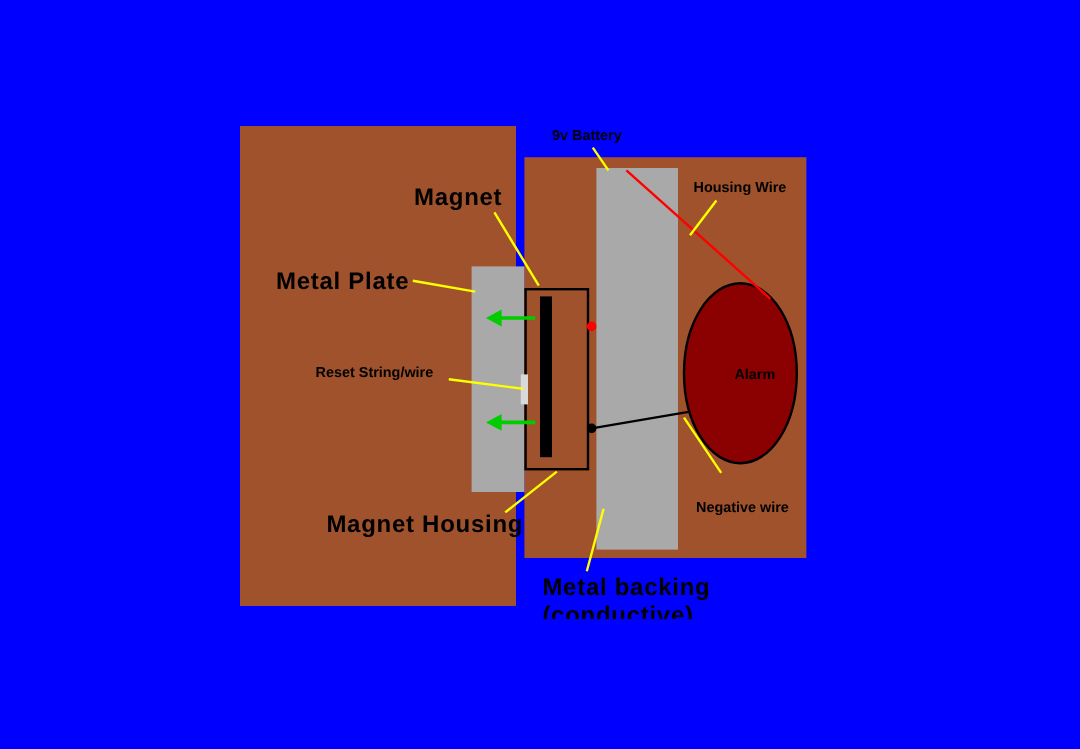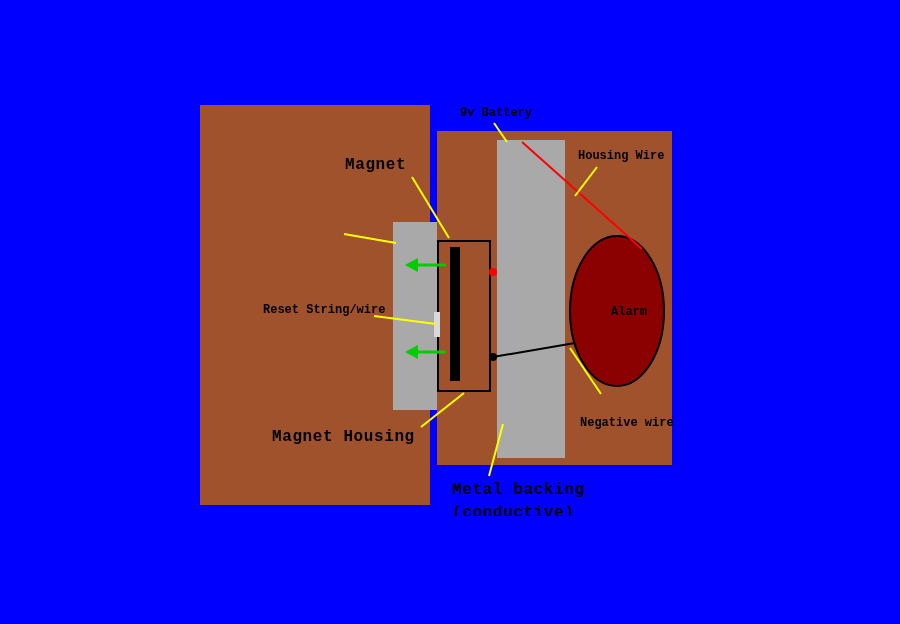--- a/index.html
+++ b/index.html
@@ -3,21 +3,21 @@
 <meta charset="utf-8">
 <style>
   * { margin: 0; padding: 0; box-sizing: border-box; }
   html, body { background: #0000FF; }
   .canvas {
     position: relative;
     width: 900px;
     height: 516px;
     background: var(--background, #0000FF);
     overflow: hidden;
-    font-family: Liberation Mono, monospace;
+    font-family: Liberation Sans, sans-serif;
   }
   .rect { position: absolute; }
   .door    { left: 200px; top: 105px; width: 230px; height: 400px; background: var(--wood, #A0522D); }
   .wall    { left: 437px; top: 131px; width: 235px; height: 334px; background: var(--wood, #A0522D); }
   .plate   { left: 393px; top: 222px; width: 44px;  height: 188px; background: var(--metal, #A9A9A9); }
   .backing { left: 497px; top: 140px; width: 68px;  height: 318px; background: var(--metal, #A9A9A9); }
   .housing { left: 437px; top: 240px; width: 54px;  height: 152px; background: var(--wood, #A0522D);
              border: 2px solid var(--magnet-bar, #000); }
   .magnet-bar { left: 450px; top: 247px; width: 10px; height: 134px; background: var(--magnet-bar, #000); }
   .reset   { left: 434px; top: 312px; width: 6px; height: 25px; background: var(--reset-string, #D9D9D9); }
@@ -34,21 +34,21 @@
   .arrow-head { fill: var(--arrow, #00CC00); }
 
   .label {
     position: absolute;
     color: var(--text, #000);
     font-weight: bold;
     white-space: nowrap;
     z-index: 5;
   }
   .label.small { font-size: 12px; line-height: 14px; }
-  .label.big   { font-size: 16px; line-height: 23px; letter-spacing: 0.6px; }
+  .label.big   { font-size: 20px; line-height: 23px; letter-spacing: 0.6px; }
 
   .lbl-battery  { left: 460px; top: 106px; }
   .lbl-positive { left: 578px; top: 149px; }
   .lbl-magnet   { left: 345px; top: 154px; }
   .lbl-plate    { left: 230px; top: 224px; }
   .lbl-reset    { left: 263px; top: 303px; }
   .lbl-alarm    { left: 617px; top: 305px; transform: translateX(-50%); margin-left: 12px; }
   .lbl-negative { left: 580px; top: 394px; margin-top: 22px; }
   .lbl-housing  { left: 272px; top: 426px; }
   .lbl-backing  { left: 452px; top: 479px; }
@@ -91,20 +91,21 @@
     <polygon class="arrow-head" points="405,352 418,345 418,359"></polygon>
   </svg>
 
   <div class="label small lbl-battery">9v Battery</div>
 
   <div class="label small lbl-positive">Housing Wire</div>
 
   <div class="label big lbl-magnet">Magnet</div>
 
   <div class="label big lbl-plate">
+    <div>Metal Plate</div>
   </div>
 
   <div class="label small lbl-reset">Reset String/wire</div>
 
   <div class="label small lbl-alarm">Alarm</div>
 
   <div class="label small lbl-negative">Negative wire</div>
 
   <div class="label big lbl-backing">
     <div>Metal backing</div>

